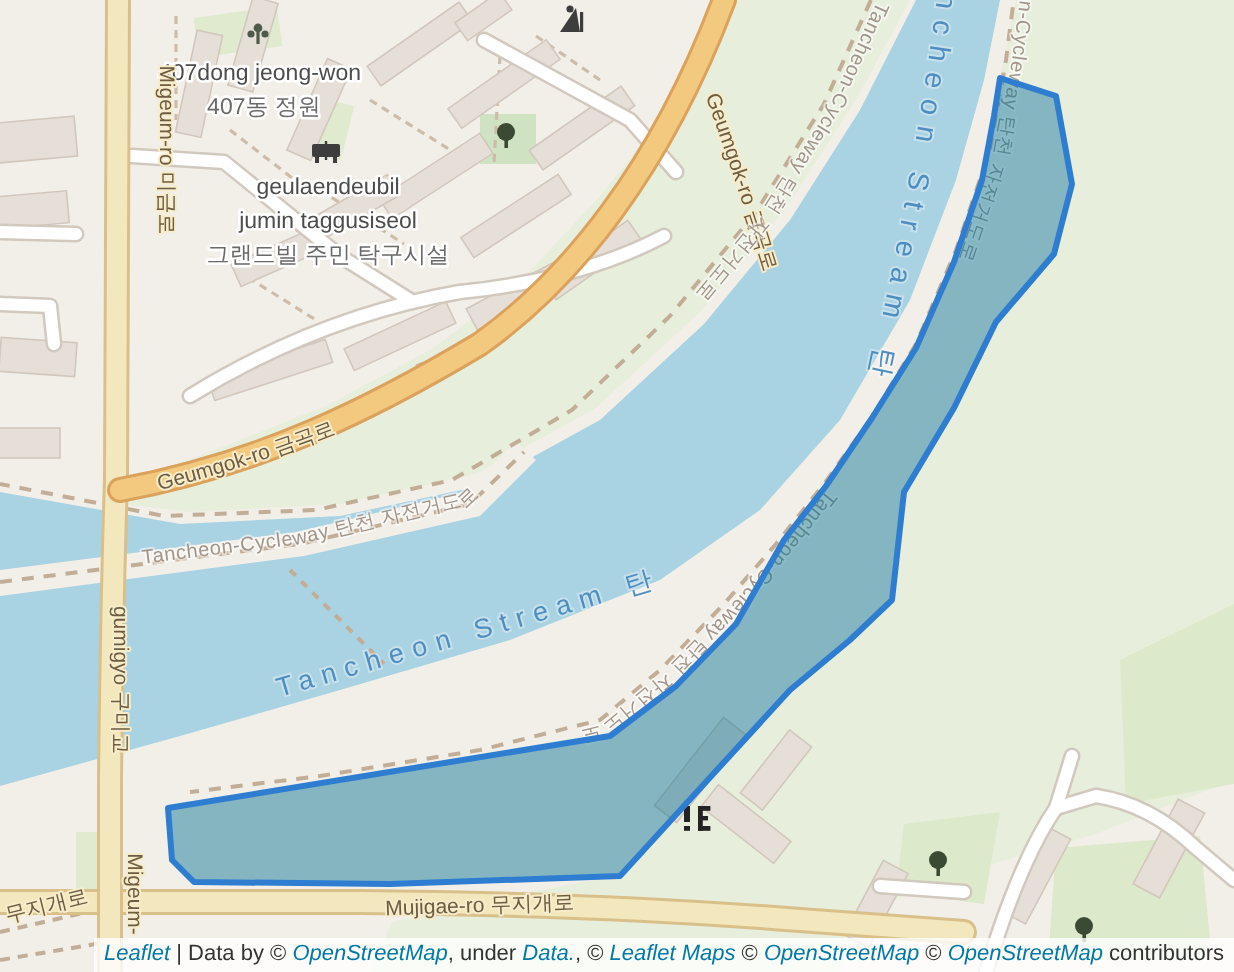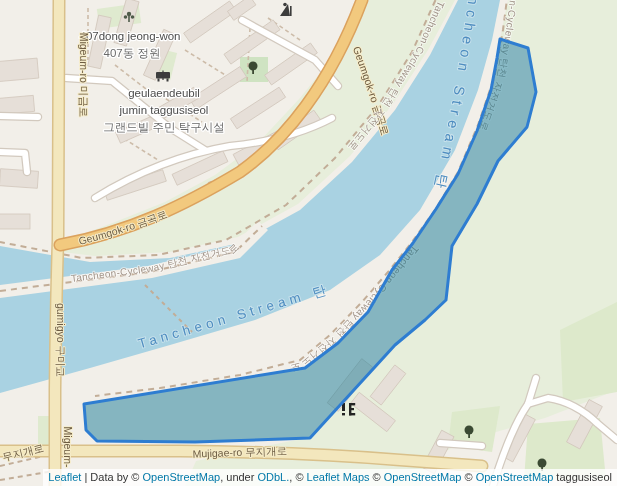--- a/index.html
+++ b/index.html
@@ -14,21 +14,21 @@
        paint-order:stroke;stroke:#f6ecc9;stroke-width:2px;stroke-linejoin:round;}
   .path-lbl{font-family:"Liberation Sans",sans-serif;font-size:10px;fill:#a2958a;
        letter-spacing:.3px;paint-order:stroke;stroke:rgba(255,255,255,.55);stroke-width:2px;stroke-linejoin:round;}
   .stream-lbl{font-family:"Liberation Sans",sans-serif;font-size:13.5px;fill:#4e8dc0;
        letter-spacing:4.5px;paint-order:stroke;stroke:rgba(255,255,255,.35);stroke-width:2px;}
   .stream-lbl-big{font-size:14.5px;letter-spacing:5.5px;}
   
   #attribution{position:absolute;right:0;bottom:0;height:16px;line-height:16px;
        background:rgba(255,255,255,0.8);padding:0 5px 1px 5px;font-size:11px;color:#333;
        white-space:nowrap;z-index:30;}
-  #attribution .attr-link{color:#0078a8;text-decoration:none;cursor:pointer;}
+  #attribution .attr-link{color:#0078a8;text-decoration:none;cursor:pointer;font-style:italic;}
 </style>
 </head>
 <body>
 
 <div id="stage">
 <svg width="617" height="486" viewBox="0 0 617 486">
   <defs>
     <path id="s1path" d="M 472,-30 C 464,40 452,110 434,192"></path>
     <path id="s2path" d="M 138,349 Q 235,321 340,290"></path>
     <path id="d1path" d="M 440,-10 L 412,52 L 378,106 L 335,158 L 286,205 L 226,240 L 158,255 L 82,258 L 0,242"></path>
@@ -208,14 +208,14 @@
 
     <text class="stream-lbl stream-lbl-big"><textPath href="#s1path" startOffset="0">Tancheon Stream 탄 천</textPath></text>
     <text class="stream-lbl"><textPath href="#s2path" startOffset="2">Tancheon Stream 탄 천</textPath></text>
   </g>
 
   <path fill="rgba(10,116,146,0.47)" stroke="#2e7dd1" stroke-width="3" stroke-linejoin="round" stroke-linecap="round" d="M 500,39 L 528,48 L 536,92 L 527,127 L 498,161 L 477,204 L 452,246 L 446,300 L 425,320 L 395,345
        L 310,438 L 195,442 L 97,441 L 86,430 L 84,404 L 305,368 L 338,343 L 368,312 L 392,270 L 413,243
        L 436,209 L 458,174 L 477,131 L 491,90 L 497,58 Z"></path>
 </svg>
 
-<div id="attribution"><span class="attr-link">Leaflet</span><span> | Data by © </span><span class="attr-link">OpenStreetMap</span><span>, under </span><span class="attr-link">ODbL.</span><span>, © </span><span class="attr-link">Leaflet Maps</span><span> © </span><span class="attr-link">OpenStreetMap</span><span> © </span><span class="attr-link">OpenStreetMap</span><span> taggusiseol</span></div>
+<div id="attribution"><span class="attr-link">Leaflet</span><span> | Data by © </span><span class="attr-link">OpenStreetMap</span><span>, under </span><span class="attr-link">Data.</span><span>, © </span><span class="attr-link">Leaflet Maps</span><span> © </span><span class="attr-link">OpenStreetMap</span><span> © </span><span class="attr-link">OpenStreetMap</span><span> contributors</span></div>
 </div>
 
 </body></html>

